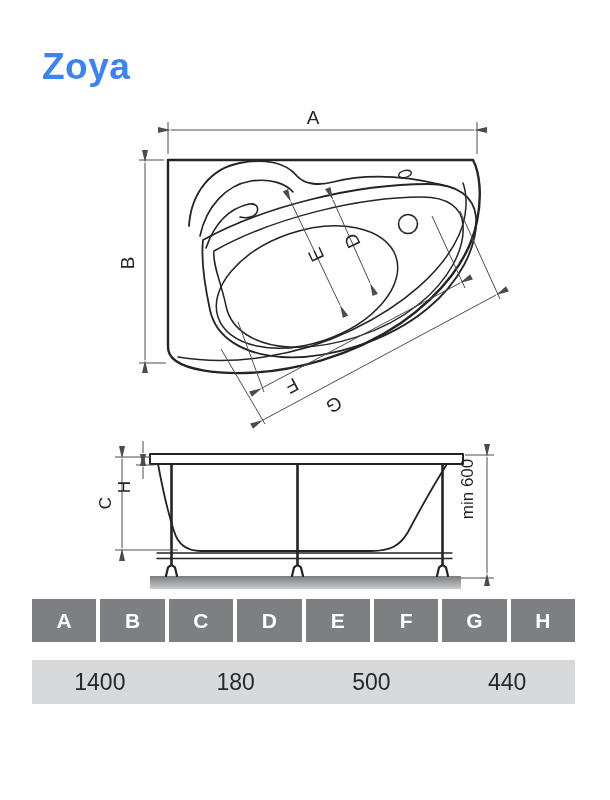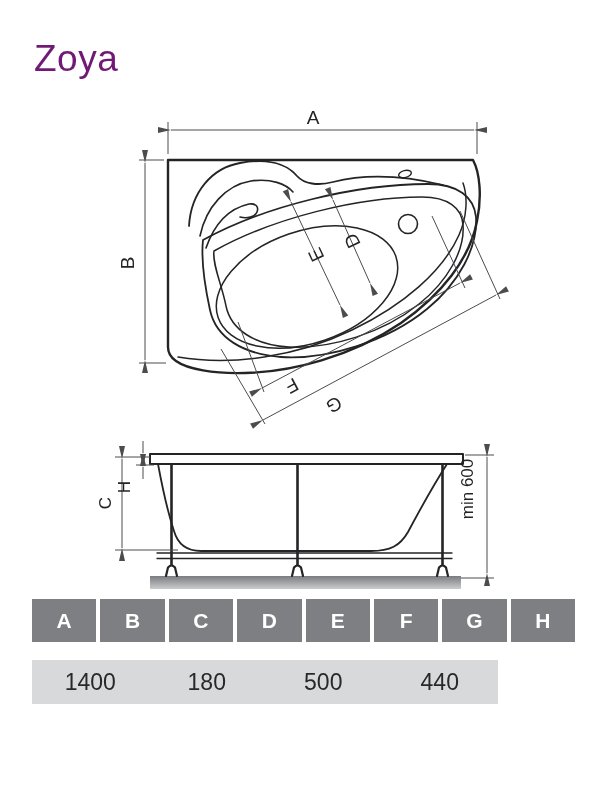--- a/index.html
+++ b/index.html
@@ -1,42 +1,42 @@
 <!DOCTYPE html>
 <html><head>
 <meta charset="utf-8">
 <style>
   html,body{margin:0;padding:0;background:#ffffff;}
   .sheet{
     position:relative;width:610px;height:800px;background:#ffffff;
     font-family:"Liberation Sans", sans-serif;overflow:hidden;
   }
   .title{
-    position:absolute;left:34px;top:40px;margin:0;
-    font-size:37px;font-weight:400;letter-spacing:.5px;color:#701a75;line-height:1;
+    position:absolute;left:34px;top:40px;margin:8px;
+    font-size:37px;font-weight:700;letter-spacing:.5px;color:#3b82f6;line-height:1;
   }
   svg{position:absolute;left:0;display:block;}
   #top-view{top:0;}
   #side-view{top:435px;}
   .draw{stroke:#242426;fill:none;stroke-linecap:round;stroke-linejoin:round;}
   .dim{stroke:#4c4c4e;stroke-width:1;fill:none;}
   .dimlabel{fill:#242426;font-size:19px;font-family:"Liberation Sans",sans-serif;}
   .dimlabel-sm{fill:#242426;font-size:17px;font-family:"Liberation Sans",sans-serif;}
   
   .dim-table-header{
     position:absolute;left:32px;top:599px;width:543px;height:43px;
     display:flex;gap:4px;
   }
   .hcell{
     flex:1;background:#7d7f82;color:#ffffff;
     display:flex;align-items:center;justify-content:center;
     font-size:21px;font-weight:bold;
   }
   .dim-table-values{
-    position:absolute;left:32px;top:660px;width:466px;height:44px;
+    position:absolute;left:32px;top:660px;width:543px;height:44px;
     background:#d8d9da;display:flex;
   }
   .vcell{
     flex:1;display:flex;align-items:center;justify-content:center;
     font-size:23px;color:#28282a;
   }
 </style>
 </head>
 <body>
 

